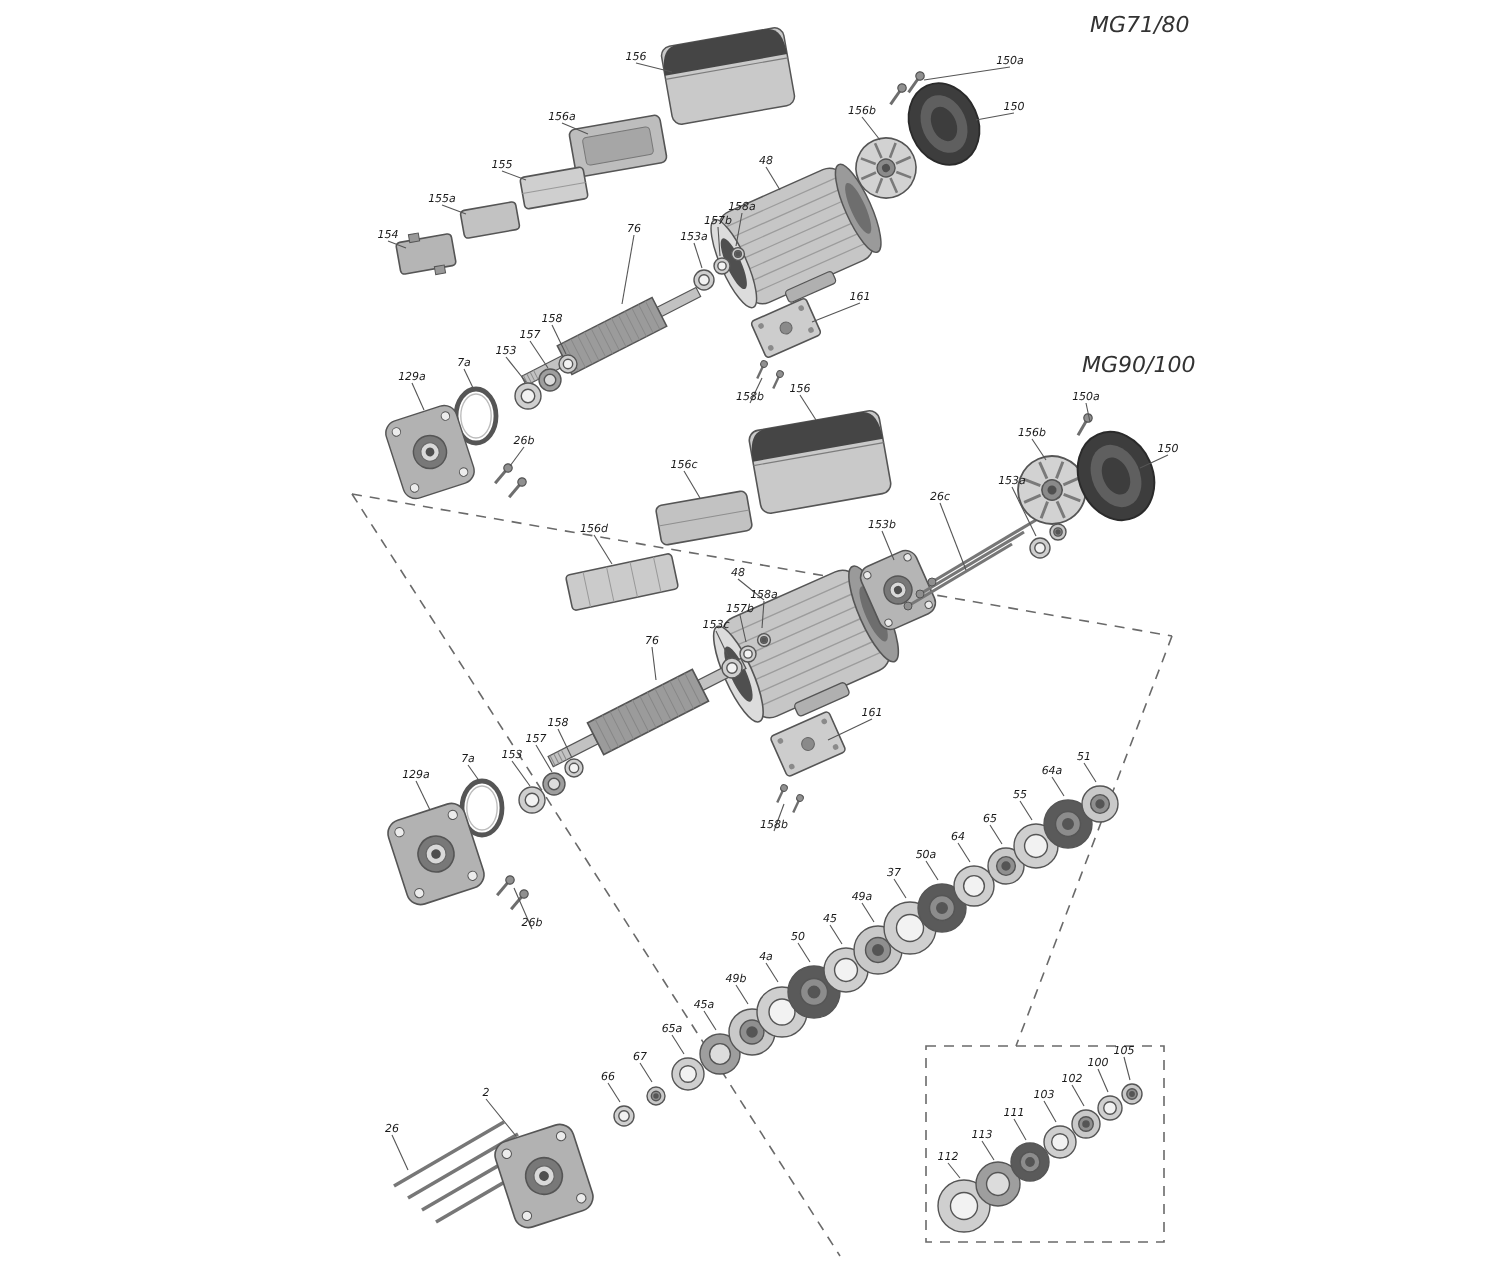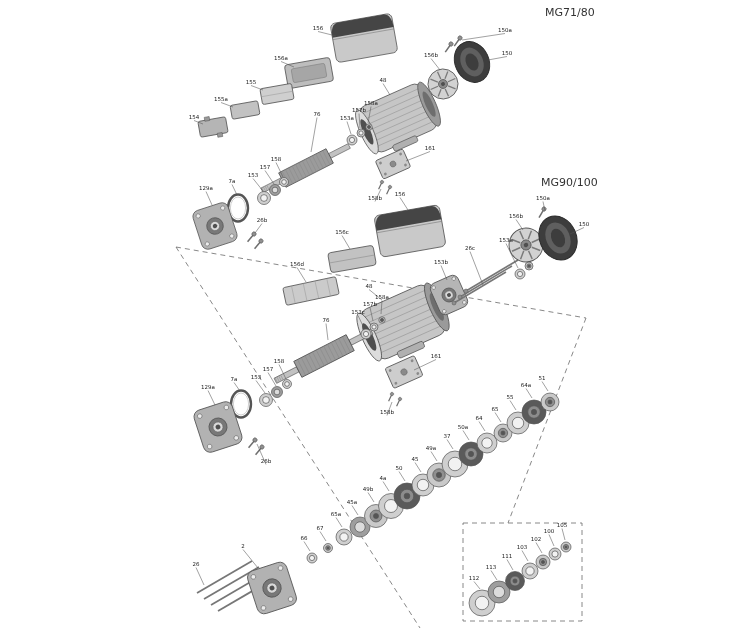--- a/index.html
+++ b/index.html
@@ -1,17 +1,17 @@
 <!DOCTYPE html>
 <html><head>
 <meta charset="utf-8">
 <style>
   html,body{margin:0;padding:0;background:#ffffff;}
   .stage{position:relative;width:752px;height:632px;background:#ffffff;overflow:hidden;
-         font-family:"DejaVu Sans",sans-serif;}
+         font-family:"DejaVu Sans",sans-serif;font-style:italic;}
   svg{position:absolute;left:0;top:0;}
   .model-title{font-family:"DejaVu Sans",sans-serif;font-size:11px;fill:#333333;}
   .callout-label{font-family:"DejaVu Sans",sans-serif;font-size:5.5px;fill:#1a1a1a;text-anchor:middle;}
   .callout-leader{stroke:#555555;stroke-width:0.55;}
   .dash{stroke:#6a6a6a;stroke-width:0.8;stroke-dasharray:5 4;fill:none;}
   .oline{stroke:#555555;fill:none;}
 </style>
 </head>
 <body>
 

